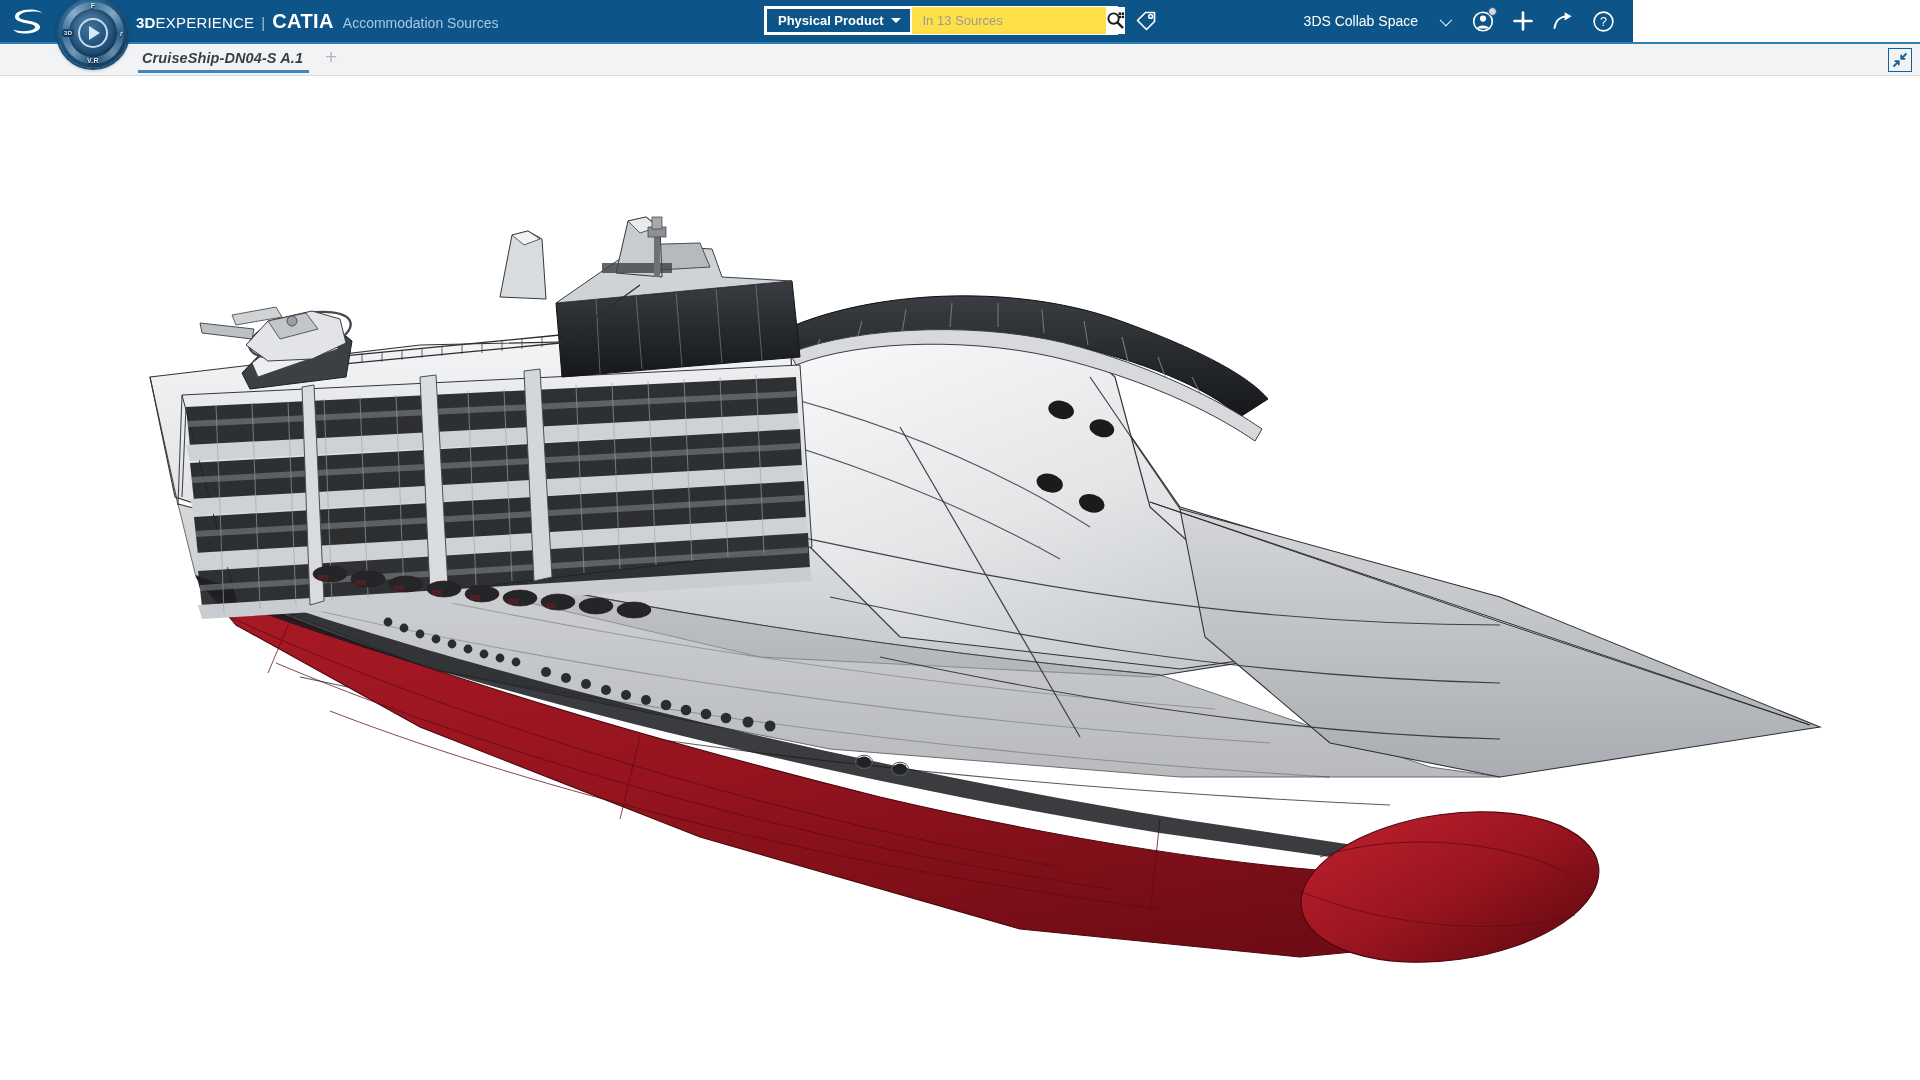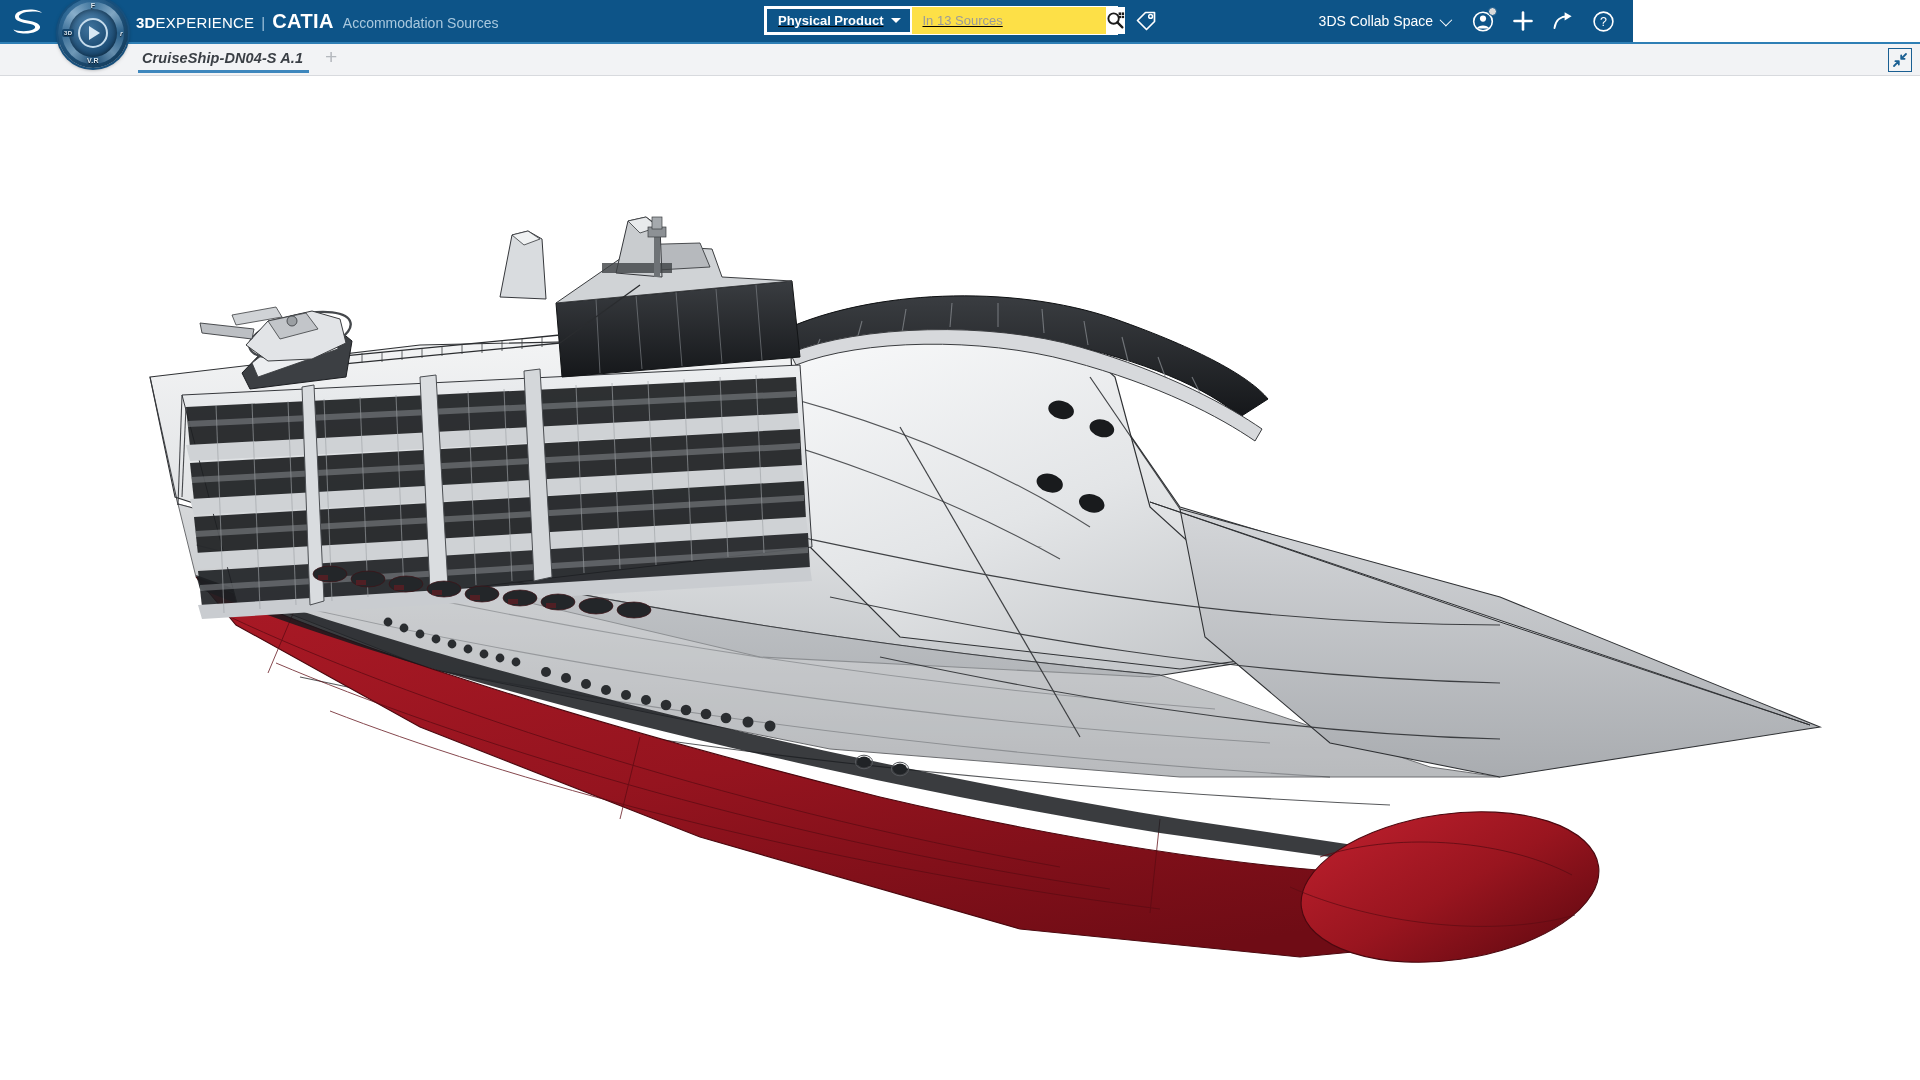--- a/index.html
+++ b/index.html
@@ -76,21 +76,20 @@
   #brand-sep{ color:#9dc0da; margin:0 7px; font-size:15px; font-weight:300; }
   #brand-catia{ font-size:20px; font-weight:bold; color:#ffffff; letter-spacing:.4px; }
   #brand-app{ font-size:14px; color:#a9c8de; margin-left:9px; font-weight:400; }
 
   
   #search-block{
     position:absolute; left:764px; top:6px; height:29px;
     display:flex; align-items:stretch;
     background:#ffffff; border:1px solid #ffffff;
     width:354px;
-    text-decoration:underline;
   }
   #search-scope{
     display:flex; align-items:center; gap:8px;
     background:#0d5488; color:#ffffff;
     font-size:13px; font-weight:bold; padding:0 9px 0 11px;
     border:1px solid #ffffff; margin:1px; cursor:pointer; white-space:nowrap;
   }
   #search-scope .caret{
     width:0;height:0;border-left:5px solid transparent;border-right:5px solid transparent;
     border-top:5px solid #ffffff;
@@ -109,21 +108,21 @@
     position:absolute; left:1132px; top:7px; width:28px; height:28px;
     display:flex; align-items:center; justify-content:center; cursor:pointer;
   }
 
   
   #header-right{
     position:absolute; right:10px; top:0; height:42px;
     display:flex; align-items:center; gap:0;
   }
   #collab-space{
-    display:flex; align-items:center; gap:7px; color:#ffffff; font-size:14px;
+    display:flex; align-items:center; gap:22px; color:#ffffff; font-size:14px;
     padding:0 14px 0 6px; cursor:pointer; white-space:nowrap;
   }
   #collab-space .chev{
     width:9px;height:9px;border-right:1.6px solid #ffffff;border-bottom:1.6px solid #ffffff;
     transform:rotate(45deg) translateY(-2px);
   }
   .hdr-icon{
     width:40px; height:42px; display:flex; align-items:center; justify-content:center;
     cursor:pointer; position:relative;
   }

